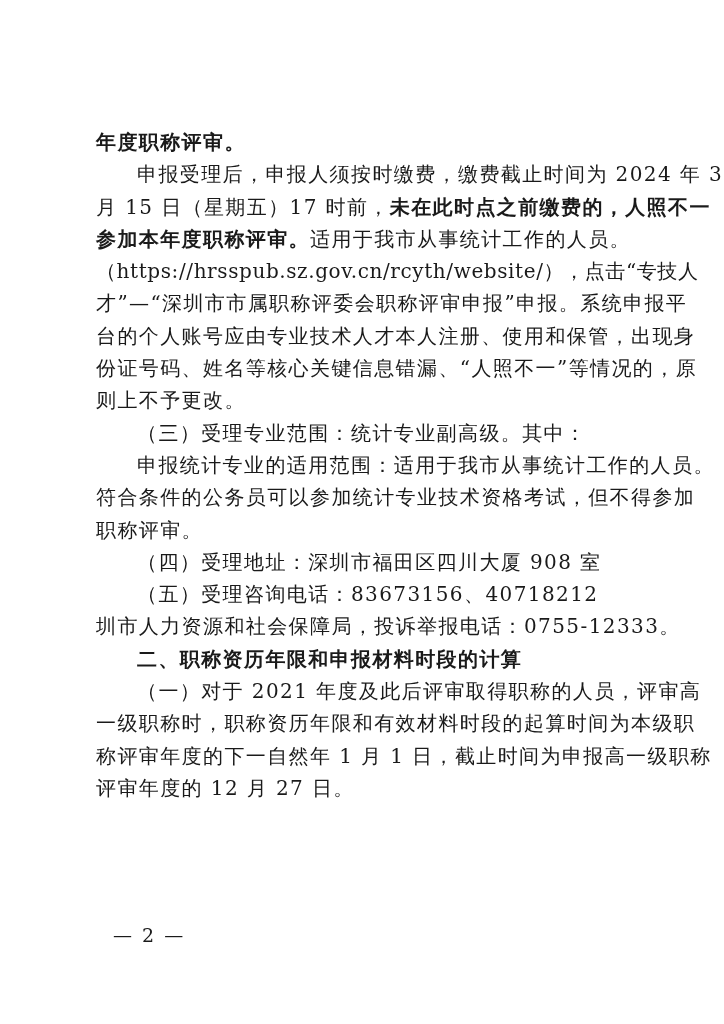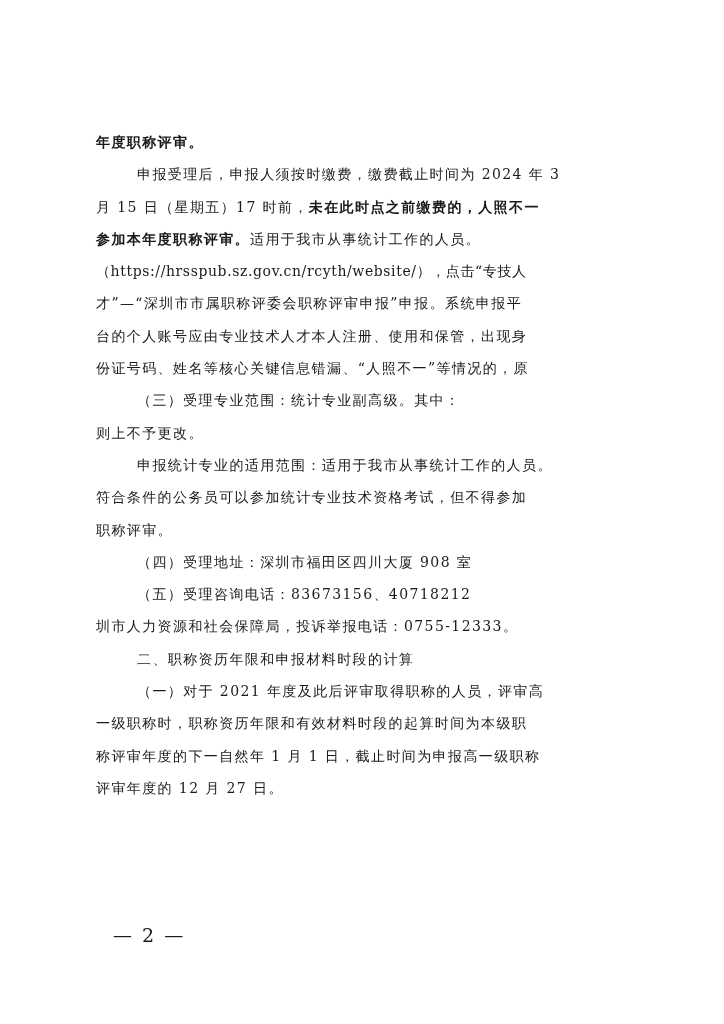--- a/index.html
+++ b/index.html
@@ -17,33 +17,33 @@
     }
     .page {
       position: absolute;
       left: 96px;
       top: 126px;
       width: 536px;
     }
     .line {
       height: 32.3px;
       line-height: 32.3px;
-      font-size: 14px;
+      font-size: 20px;
       white-space: nowrap;
       letter-spacing: 1.4px;
     }
     .indent {
       padding-left: 41px;
     }
     .b {
       font-weight: bold;
       font-family: "DejaVu Sans", "Liberation Sans", sans-serif;
     }
     .heading {
-      font-weight: normal;
+      font-weight: bold;
       font-family: "DejaVu Sans", "Liberation Sans", sans-serif;
     }
     .page-number {
       position: absolute;
       left: 113px;
       top: 924px;
       font-size: 19px;
       font-family: "DejaVu Serif", "Liberation Serif", serif;
       letter-spacing: 2px;
     }
@@ -62,23 +62,23 @@
 
 
   <div class="line"><span style="letter-spacing:0.6px">（https://hrsspub.sz.gov.cn/rcyth/website/），点击“专技人</span></div>
 
   <div class="line"><span>才”—“深圳市市属职称评委会职称评审申报”申报。系统申报平</span></div>
 
   <div class="line"><span>台的个人账号应由专业技术人才本人注册、使用和保管，出现身</span></div>
 
   <div class="line"><span>份证号码、姓名等核心关键信息错漏、“人照不一”等情况的，原</span></div>
 
+  <div class="line"><span>则上不予更改。</span></div>
+
   <div class="line indent"><span>（三）受理专业范围：统计专业副高级。其中：</span></div>
-
-  <div class="line"><span>则上不予更改。</span></div>
 
   <div class="line indent"><span>申报统计专业的适用范围：适用于我市从事统计工作的人员。</span></div>
 
   <div class="line"><span>符合条件的公务员可以参加统计专业技术资格考试，但不得参加</span></div>
 
   <div class="line"><span>职称评审。</span></div>
 
   <div class="line indent"><span>（四）受理地址：深圳市福田区四川大厦 908 室</span></div>
 
   <div class="line indent"><span>（五）受理咨询电话：83673156、40718212</span></div>

